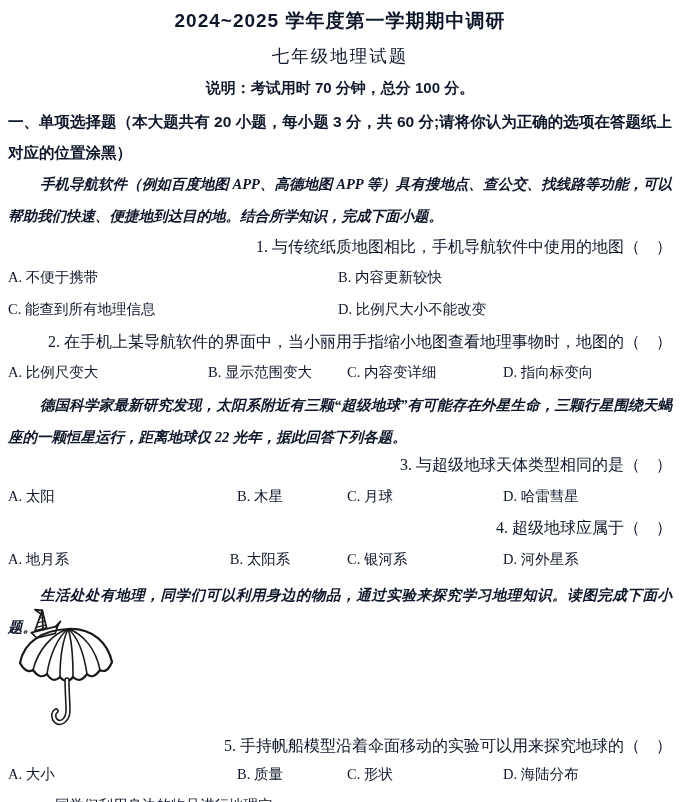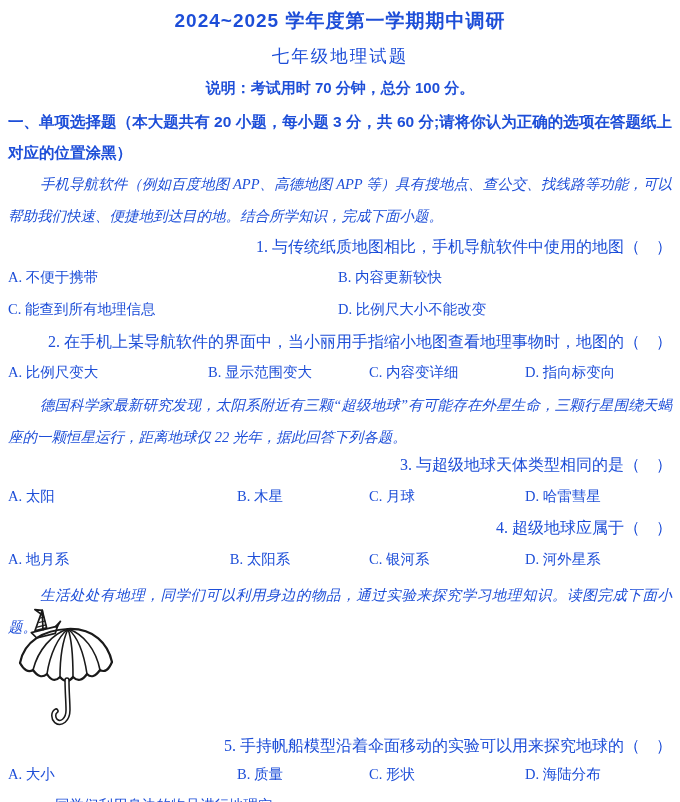--- a/index.html
+++ b/index.html
@@ -1,36 +1,36 @@
 <!DOCTYPE html>
 <html><head>
 <meta charset="utf-8">
 <style>
   html,body{margin:0;padding:0;background:#ffffff;}
   #page{
     position:relative;
     width:680px;height:802px;
     background:#ffffff;
     overflow:hidden;
-    color:#1d4ed8;
+    color:#0f172a;
     font-family:"Liberation Serif","DejaVu Serif",serif;
     border-radius:20px;
   }
   .abs{position:absolute;left:8px;width:664px;}
   .center{text-align:center;}
   .title{font-family:"Liberation Sans","DejaVu Sans",sans-serif;font-weight:bold;font-size:19px;letter-spacing:1px;}
   .subtitle{font-family:"Liberation Sans","DejaVu Sans",sans-serif;font-weight:normal;font-size:17.5px;letter-spacing:2px;}
   .note{font-family:"Liberation Sans","DejaVu Sans",sans-serif;font-weight:bold;font-size:15px;}
   .heading{font-family:"Liberation Sans","DejaVu Sans",sans-serif;font-weight:bold;font-size:15.5px;line-height:31px;text-align:justify;}
-  .passage{font-size:14.5px;line-height:31.5px;text-indent:2.2em;font-style:italic;text-align:justify;}
+  .passage{font-size:14.5px;line-height:31.5px;text-indent:2.2em;font-style:italic;text-align:justify;font-weight:bold;}
   .stem{font-size:16px;line-height:19px;text-align:right;}
   .optrow{display:flex;font-size:14.5px;line-height:19px;}
   .optrow .c1{width:165px;flex:0 0 auto;}
   .optrow .c2{width:174px;flex:0 0 auto;text-align:center;}
-  .optrow .c3{width:156px;flex:0 0 auto;margin-left:22px;}
+  .optrow .c3{width:156px;flex:0 0 auto;}
   .optrow .w330{width:330px;flex:0 0 auto;}
   .figure{position:absolute;left:12px;top:604px;width:130px;height:130px;}
   .cutoff{position:absolute;left:55px;top:796px;width:238px;height:6px;overflow:hidden;font-size:14.5px;line-height:19px;}
 </style>
 </head>
 <body>
 
 <div id="page">
 
   <div class="abs center title" style="top:8px">2024~2025 学年度第一学期期中调研</div>

